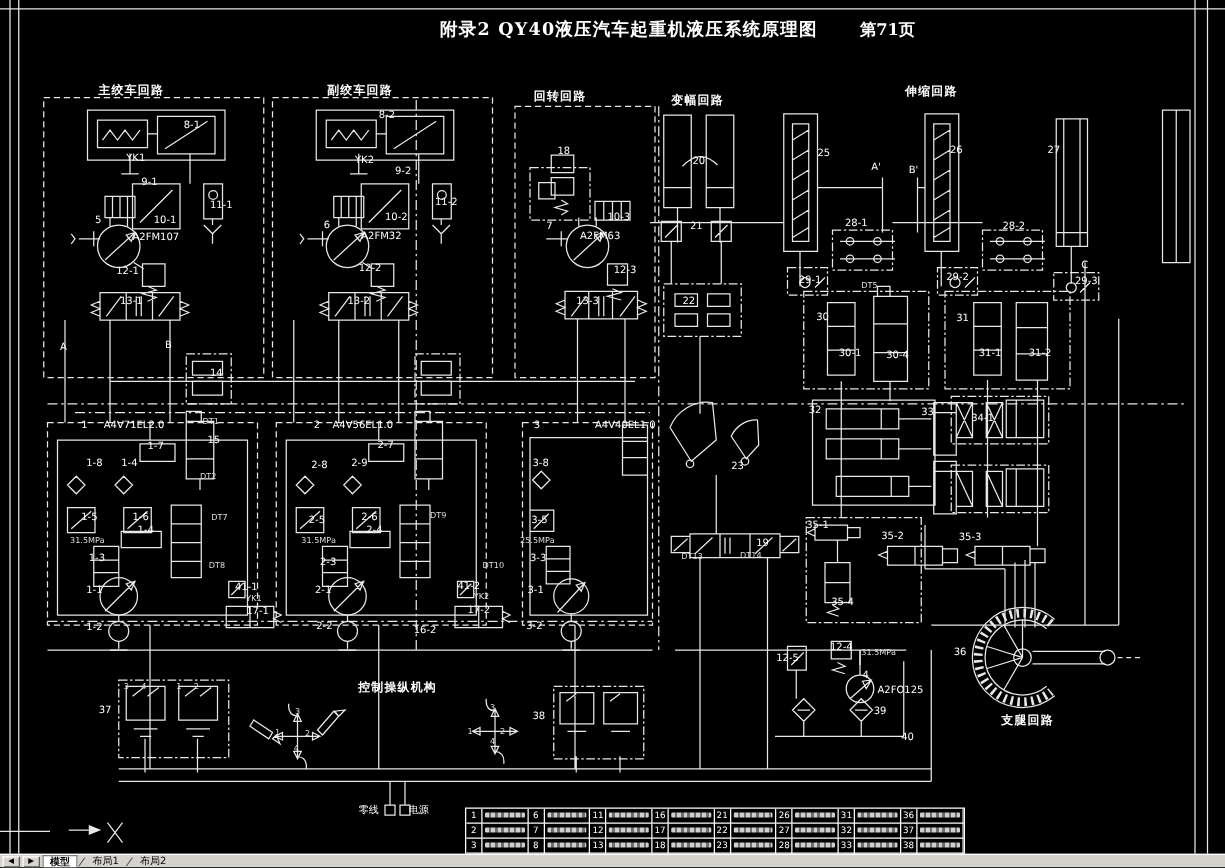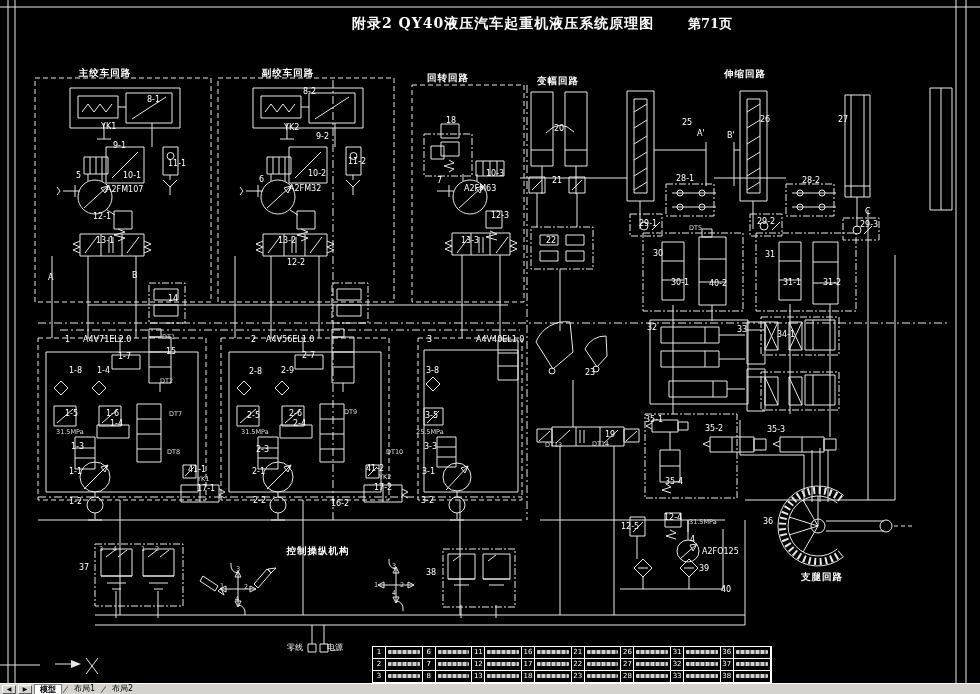--- a/index.html
+++ b/index.html
@@ -148,21 +148,21 @@
         <span class="lbl id" style="left: 69px; top: 498px;">1-2</span>
         <span class="lbl id" style="left: 188px; top: 466px;">41-1</span>
         <span class="lbl id" style="left: 197px; top: 485px;">17-1</span>
         <span class="lbl id" style="left: 303px; top: 88px;">8-2</span>
         <span class="lbl id" style="left: 284px; top: 124px;">YK2</span>
         <span class="lbl id" style="left: 316px; top: 133px;">9-2</span>
         <span class="lbl id" style="left: 308px; top: 170px;">10-2</span>
         <span class="lbl id" style="left: 348px; top: 158px;">11-2</span>
         <span class="lbl id" style="left: 259px; top: 176px;">6</span>
         <span class="lbl id" style="left: 289px; top: 185px;">A2FM32</span>
-        <span class="lbl id" style="left: 287px; top: 211px; margin-top: 48px;">12-2</span>
+        <span class="lbl id" style="left: 287px; top: 211px;">12-2</span>
         <span class="lbl id" style="left: 278px; top: 237px;">13-2</span>
         <span class="lbl id" style="left: 331px; top: 500px;">16-2</span>
         <span class="lbl id" style="left: 251px; top: 336px;">2</span>
         <span class="lbl id" style="left: 266px; top: 336px;">A4V56EL1.0</span>
         <span class="lbl id" style="left: 302px; top: 352px;">2-7</span>
         <span class="lbl id" style="left: 249px; top: 368px;">2-8</span>
         <span class="lbl id" style="left: 281px; top: 367px;">2-9</span>
         <span class="lbl id" style="left: 247px; top: 412px;">2-5</span>
         <span class="lbl id" style="left: 289px; top: 410px;">2-6</span>
         <span class="lbl id" style="left: 293px; top: 420px;">2-4</span>
@@ -182,34 +182,34 @@
         <span class="lbl id" style="left: 426px; top: 367px;">3-8</span>
         <span class="lbl id" style="left: 425px; top: 412px;">3-5</span>
         <span class="lbl id" style="left: 424px; top: 443px;">3-3</span>
         <span class="lbl id" style="left: 422px; top: 468px;">3-1</span>
         <span class="lbl id" style="left: 421px; top: 497px;">3-2</span>
         <span class="lbl id" style="left: 554px; top: 125px;">20</span>
         <span class="lbl id" style="left: 552px; top: 177px;">21</span>
         <span class="lbl id" style="left: 546px; top: 237px;">22</span>
         <span class="lbl id" style="left: 585px; top: 369px;">23</span>
         <span class="lbl id" style="left: 605px; top: 431px;">19</span>
-        <span class="lbl id" style="left: 654px; top: 119px; padding-left: 28px;">25</span>
+        <span class="lbl id" style="left: 654px; top: 119px;">25</span>
         <span class="lbl id" style="left: 760px; top: 116px;">26</span>
         <span class="lbl id" style="left: 838px; top: 116px;">27</span>
         <span class="lbl id" style="left: 697px; top: 130px;">A'</span>
         <span class="lbl id" style="left: 727px; top: 132px;">B'</span>
         <span class="lbl id" style="left: 676px; top: 175px;">28-1</span>
         <span class="lbl id" style="left: 802px; top: 177px;">28-2</span>
         <span class="lbl id" style="left: 639px; top: 220px;">29-1</span>
         <span class="lbl id" style="left: 757px; top: 218px;">29-2</span>
         <span class="lbl id" style="left: 860px; top: 221px;">29-3</span>
         <span class="lbl id" style="left: 865px; top: 208px;">C</span>
         <span class="lbl id" style="left: 653px; top: 250px;">30</span>
         <span class="lbl id" style="left: 671px; top: 279px;">30-1</span>
-        <span class="lbl id" style="left: 709px; top: 280px;">40-2</span>
+        <span class="lbl id" style="left: 709px; top: 280px;">30-4</span>
         <span class="lbl id" style="left: 765px; top: 251px;">31</span>
         <span class="lbl id" style="left: 783px; top: 279px;">31-1</span>
         <span class="lbl id" style="left: 823px; top: 279px;">31-2</span>
         <span class="lbl id" style="left: 647px; top: 324px;">32</span>
         <span class="lbl id" style="left: 737px; top: 326px;">33</span>
         <span class="lbl id" style="left: 777px; top: 331px;">34-1</span>
         <span class="lbl id" style="left: 645px; top: 416px;">35-1</span>
         <span class="lbl id" style="left: 705px; top: 425px;">35-2</span>
         <span class="lbl id" style="left: 767px; top: 426px;">35-3</span>
         <span class="lbl id" style="left: 665px; top: 478px;">35-4</span>

